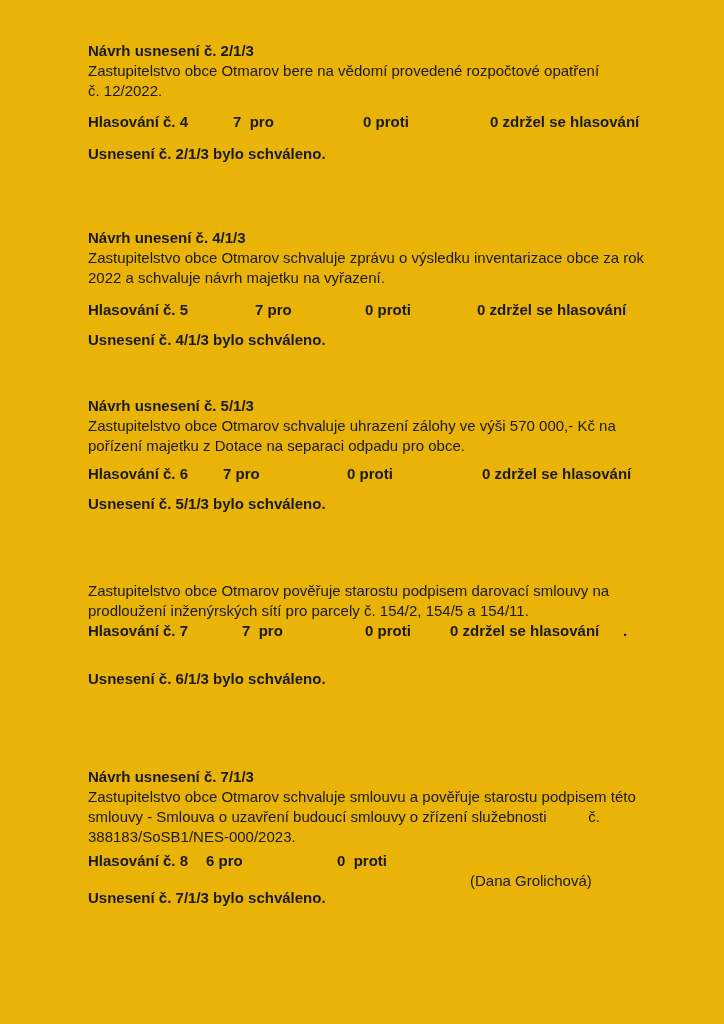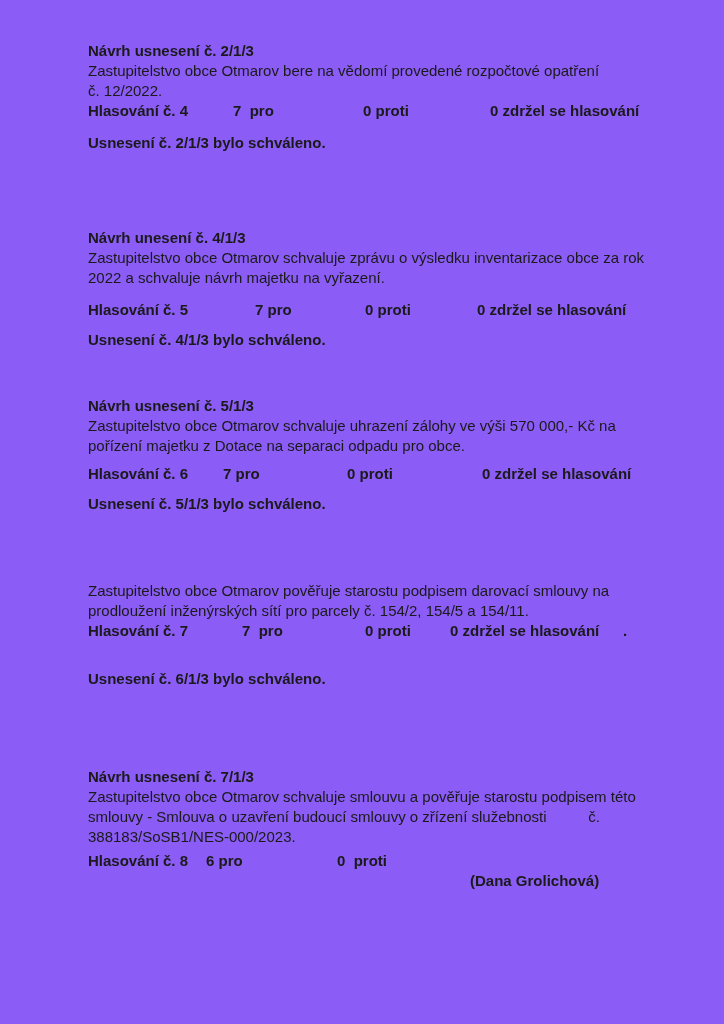--- a/index.html
+++ b/index.html
@@ -2,21 +2,21 @@
 <html><head>
 <meta charset="utf-8">
 <style>
   * { box-sizing: border-box; margin: 0; padding: 0; }
   html, body { background: #e8e8e8; }
   .page {
     position: relative;
     width: 724px;
     height: 1024px;
     margin: 0 auto;
-    background: #8b5cf6;
+    background: #eab308;
     color: #1a1a1a;
     font-family: "Liberation Sans", "DejaVu Sans", sans-serif;
     font-size: 15px;
     line-height: 20px;
     overflow: hidden;
   }
   .section {
     position: absolute;
     left: 88px;
     width: 600px;
@@ -34,39 +34,39 @@
     font-weight: bold;
   }
   .vote-row span {
     position: absolute;
     top: 0;
     white-space: pre;
   }
   .vote-note-row {
     position: relative;
     height: 17px;
-    font-weight: bold;
+    font-weight: normal;
   }
   .vote-note-row span {
     position: absolute;
     top: 0;
     white-space: pre;
   }
   .sec-result {
     font-weight: bold;
     white-space: pre-wrap;
   }
   
   #sec0 { top: 41px; }
   #sec1 { top: 228px; }
   #sec2 { top: 396px; }
   #sec3 { top: 581px; }
   #sec4 { top: 767px; }
   
-  #sec0 .vote-row { } #sec0 .sec-result { margin-top: 12px; }
+  #sec0 .vote-row { margin-top: 11px; } #sec0 .sec-result { margin-top: 12px; }
   #sec1 .vote-row { margin-top: 12px; } #sec1 .sec-result { margin-top: 10px; }
   #sec2 .vote-row { margin-top: 8px; }  #sec2 .sec-result { margin-top: 10px; }
   #sec3 .vote-row { } #sec3 .sec-result { margin-top: 28px; }
   #sec4 .vote-row { margin-top: 4px; }  #sec4 .sec-result { margin-top: 0; }
   
   #sec0 .v-pro { left: 145px; } #sec0 .v-proti { left: 275px; } #sec0 .v-zdrzel { left: 402px; }
   #sec1 .v-pro { left: 167px; } #sec1 .v-proti { left: 277px; } #sec1 .v-zdrzel { left: 389px; }
   #sec2 .v-pro { left: 135px; } #sec2 .v-proti { left: 259px; } #sec2 .v-zdrzel { left: 394px; }
   #sec3 .v-pro { left: 154px; } #sec3 .v-proti { left: 277px; } #sec3 .v-zdrzel { left: 362px; } #sec3 .v-extra { left: 535px; }
   #sec4 .v-pro { left: 118px; } #sec4 .v-proti { left: 249px; } #sec4 .v-zdrzel { left: 369px; }
@@ -135,15 +135,16 @@
 smlouvy - Smlouva o uzavření budoucí smlouvy o zřízení služebnosti          č.
 388183/SoSB1/NES-000/2023.</div>
     <div class="vote-row">
       <span class="v-label">Hlasování č. 8</span>
       <span class="v-pro">6 pro</span>
       <span class="v-proti">0  proti</span>
     </div>
     <div class="vote-note-row">
       <span class="v-note">(Dana Grolichová)</span>
     </div>
+    <div class="sec-result">Usnesení č. 7/1/3 bylo schváleno.</div>
   </div>
 
 </div>
 
 </body></html>

